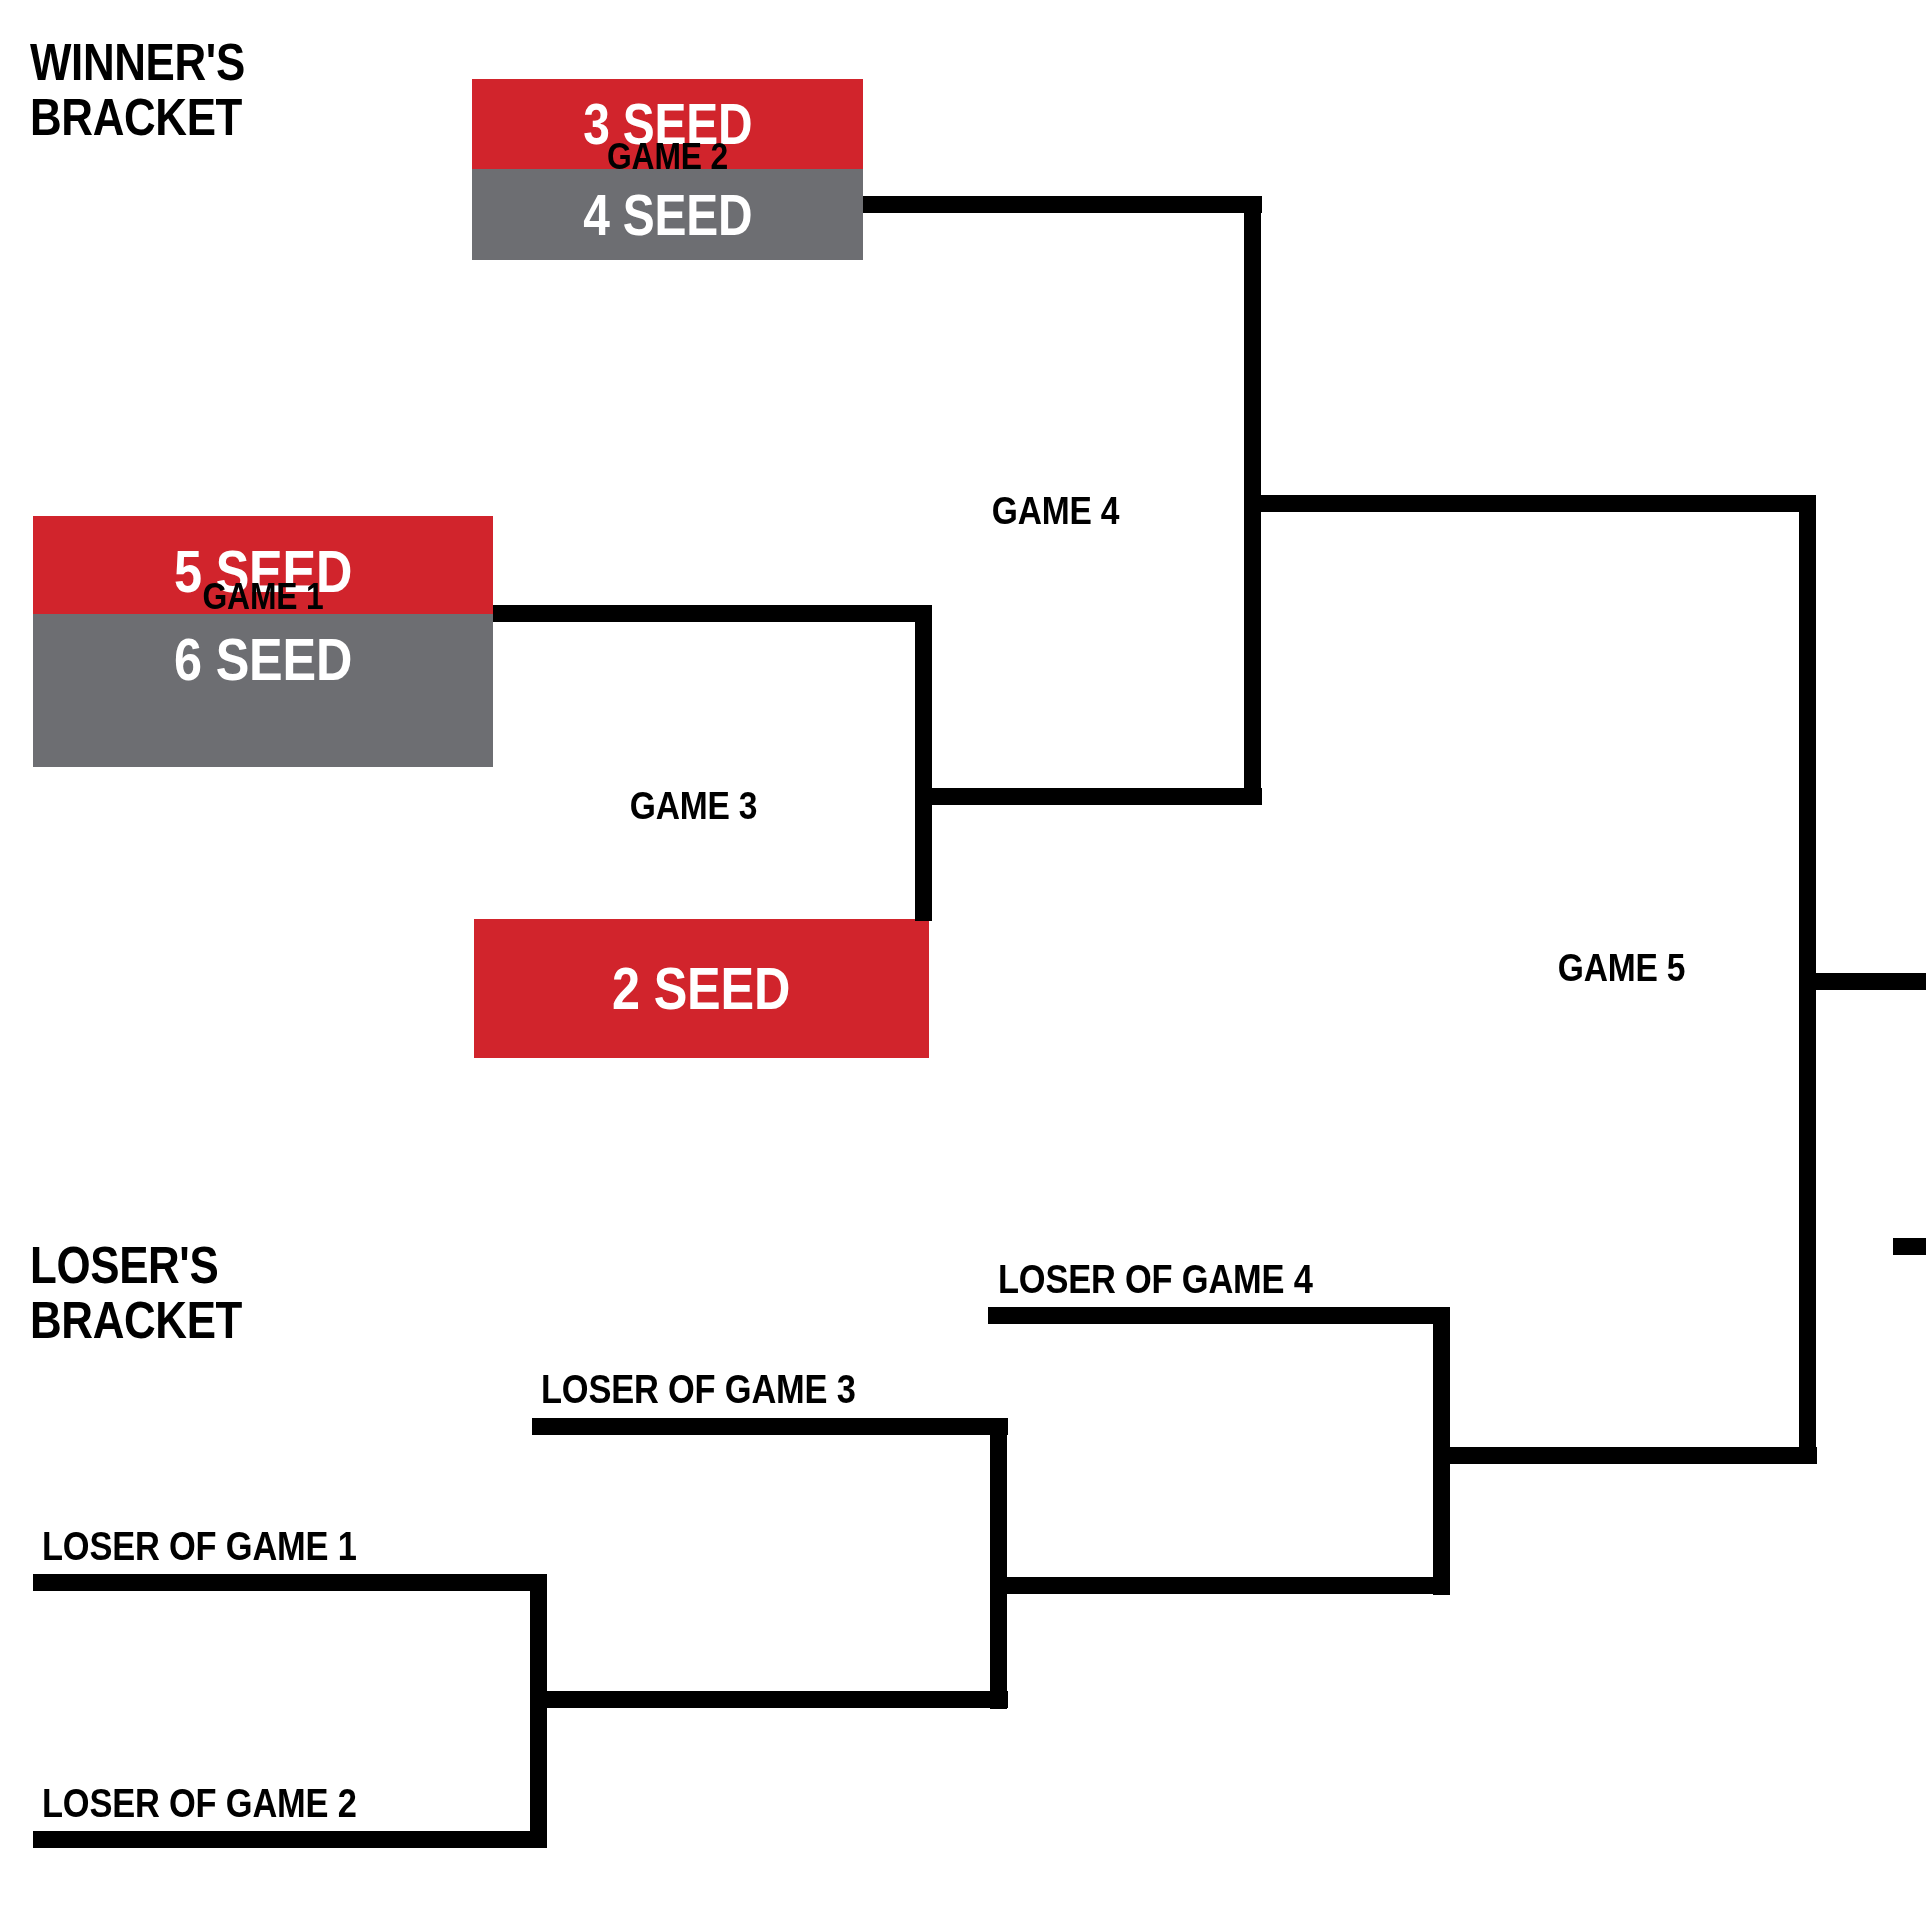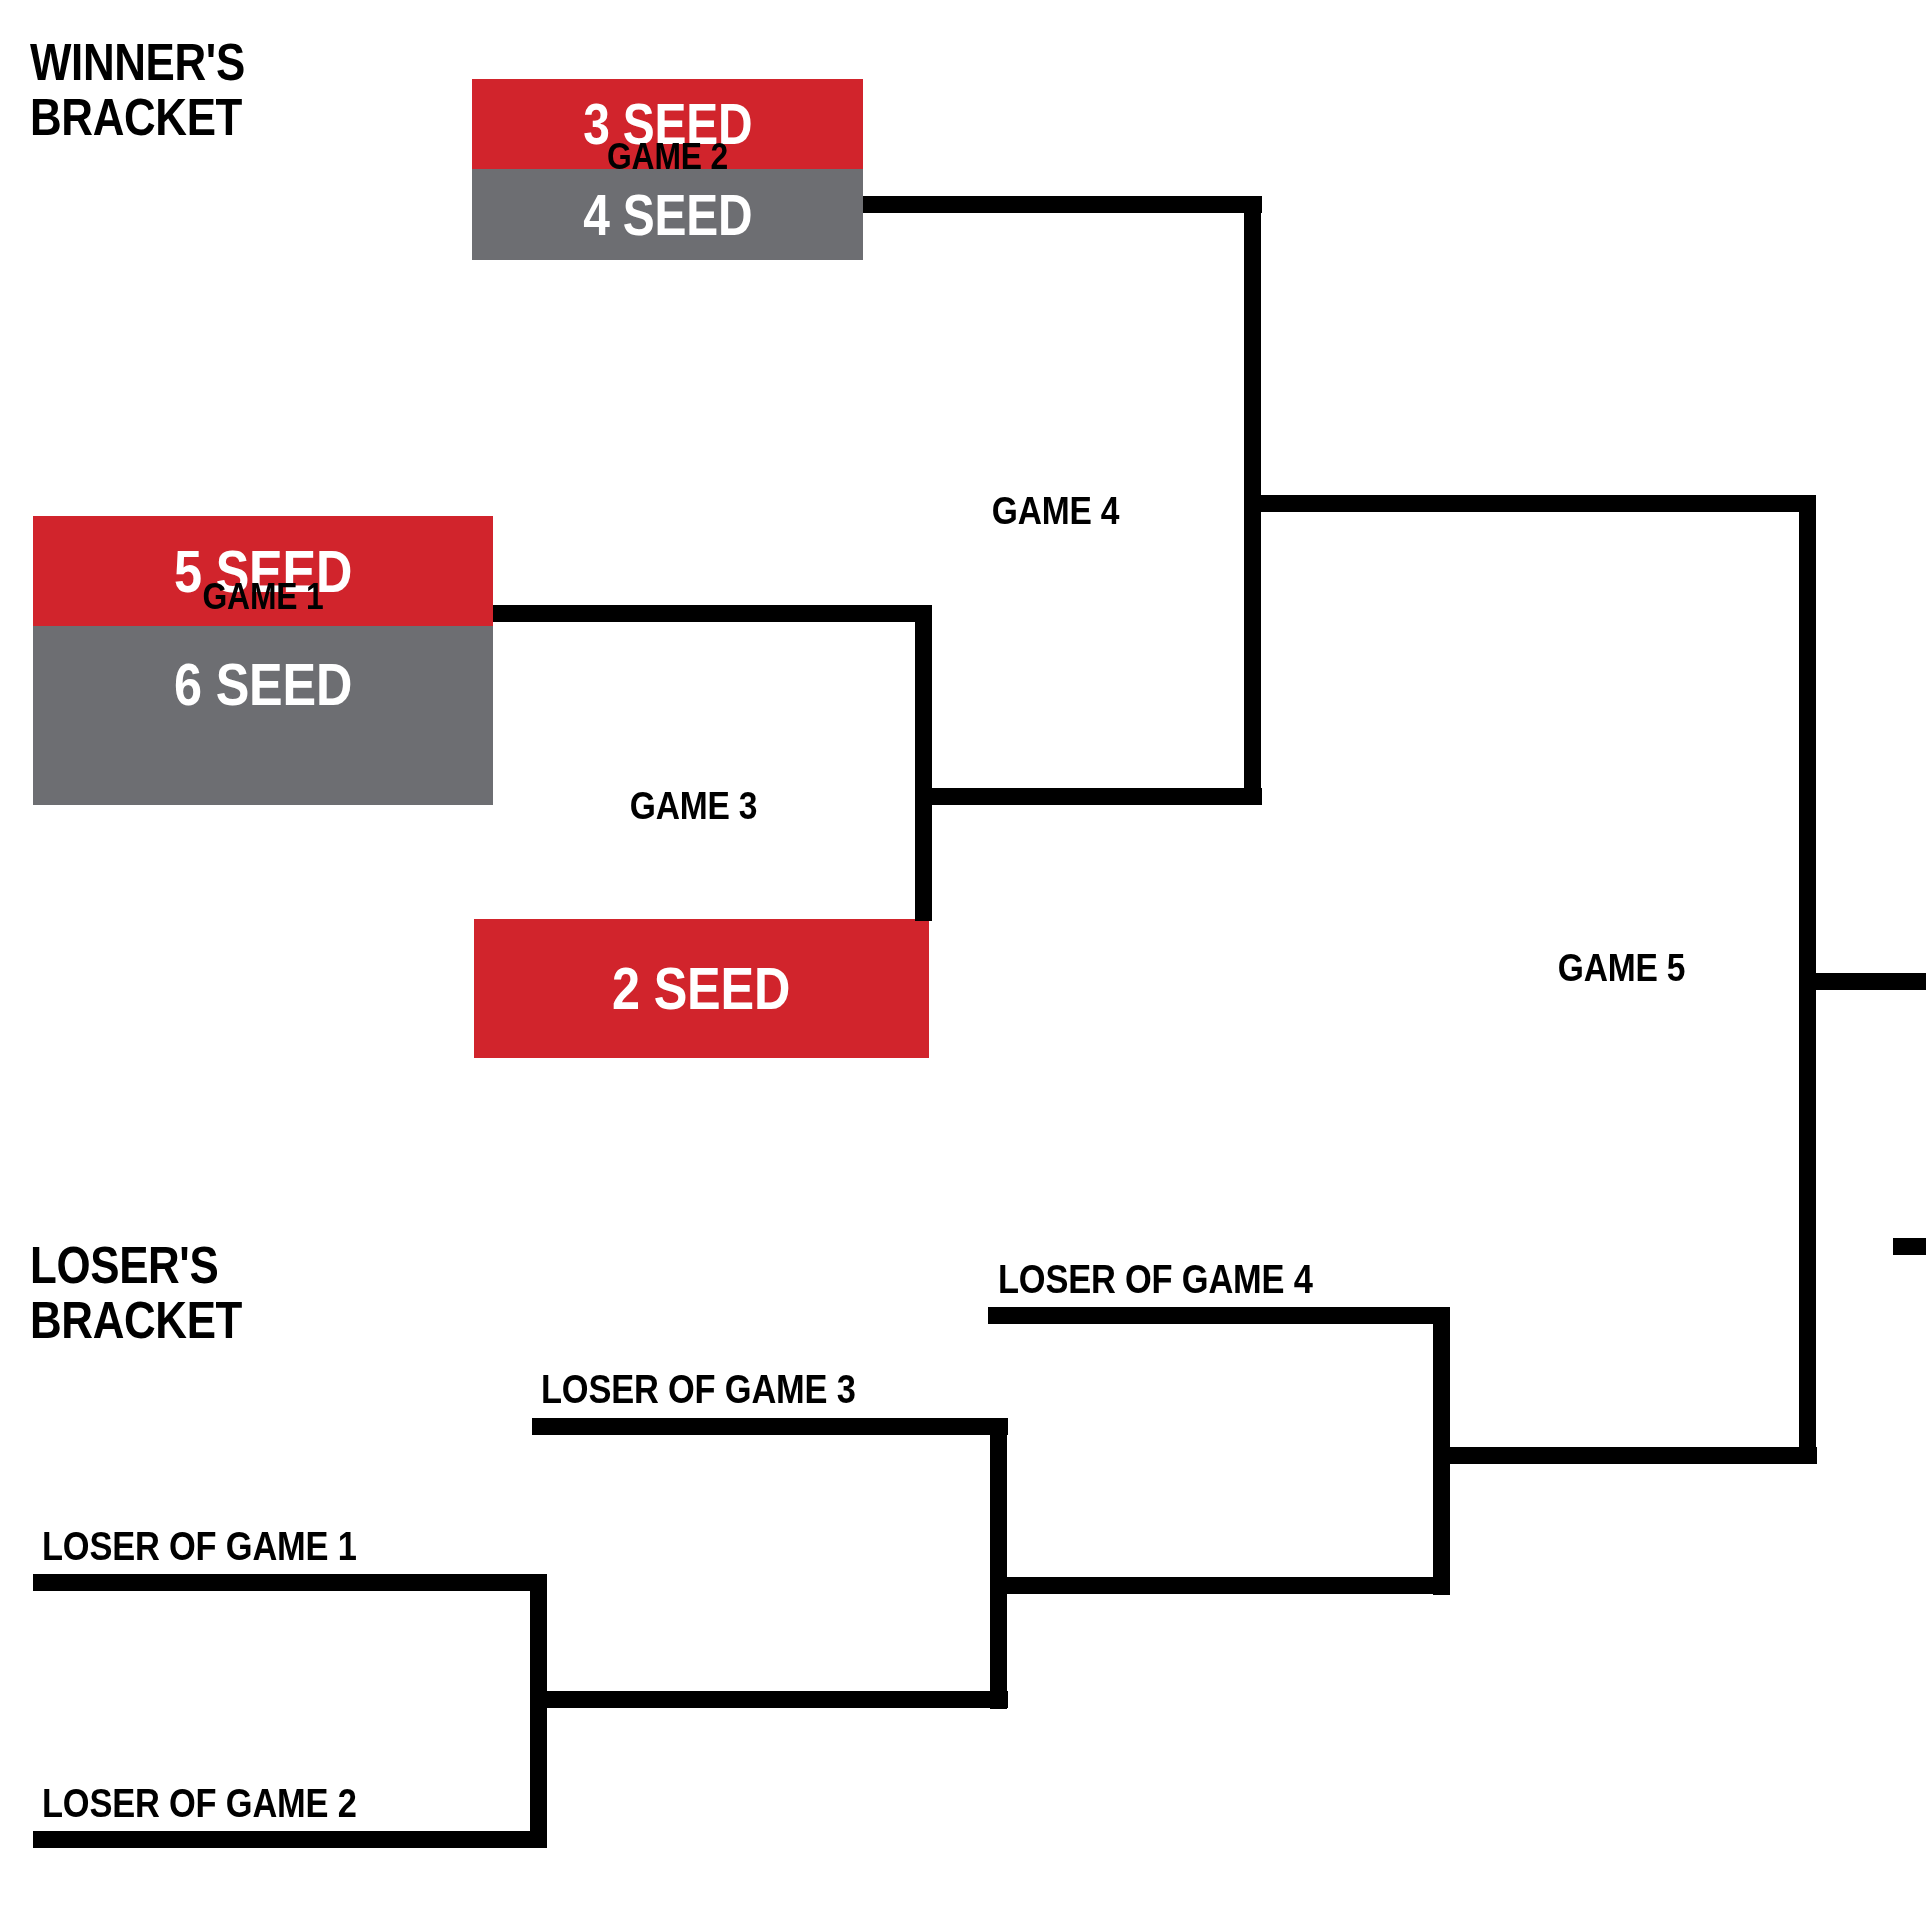--- a/index.html
+++ b/index.html
@@ -78,21 +78,21 @@
     <div class="seedhalf gray" style="top:90px;height:91px;">
       <span style="font-size:57px;">4 SEED</span>
     </div>
   </div>
   <div class="gamelabel ctr" style="left:472px;top:136px;width:391px;font-size:37px;">GAME 2</div>
 
   <div class="seedbox" style="left:33px;top:516px;width:460px;height:270px;">
     <div class="seedhalf red" style="top:0;height:110px;">
       <span style="font-size:60px;">5 SEED</span>
     </div>
-    <div class="seedhalf gray" style="top:98px;height:179px;margin-top:12px;">
+    <div class="seedhalf gray" style="top:98px;height:153px;">
       <span style="font-size:60px;position:relative;top:-31px;">6 SEED</span>
     </div>
   </div>
   <div class="gamelabel ctr" style="left:33px;top:576px;width:460px;font-size:37px;">GAME 1</div>
 
   <div class="seedbox" style="left:474px;top:919px;width:455px;height:104px;">
     <div class="seedhalf red" style="top:0;height:139px;">
       <span style="font-size:60px;">2 SEED</span>
     </div>
   </div>

